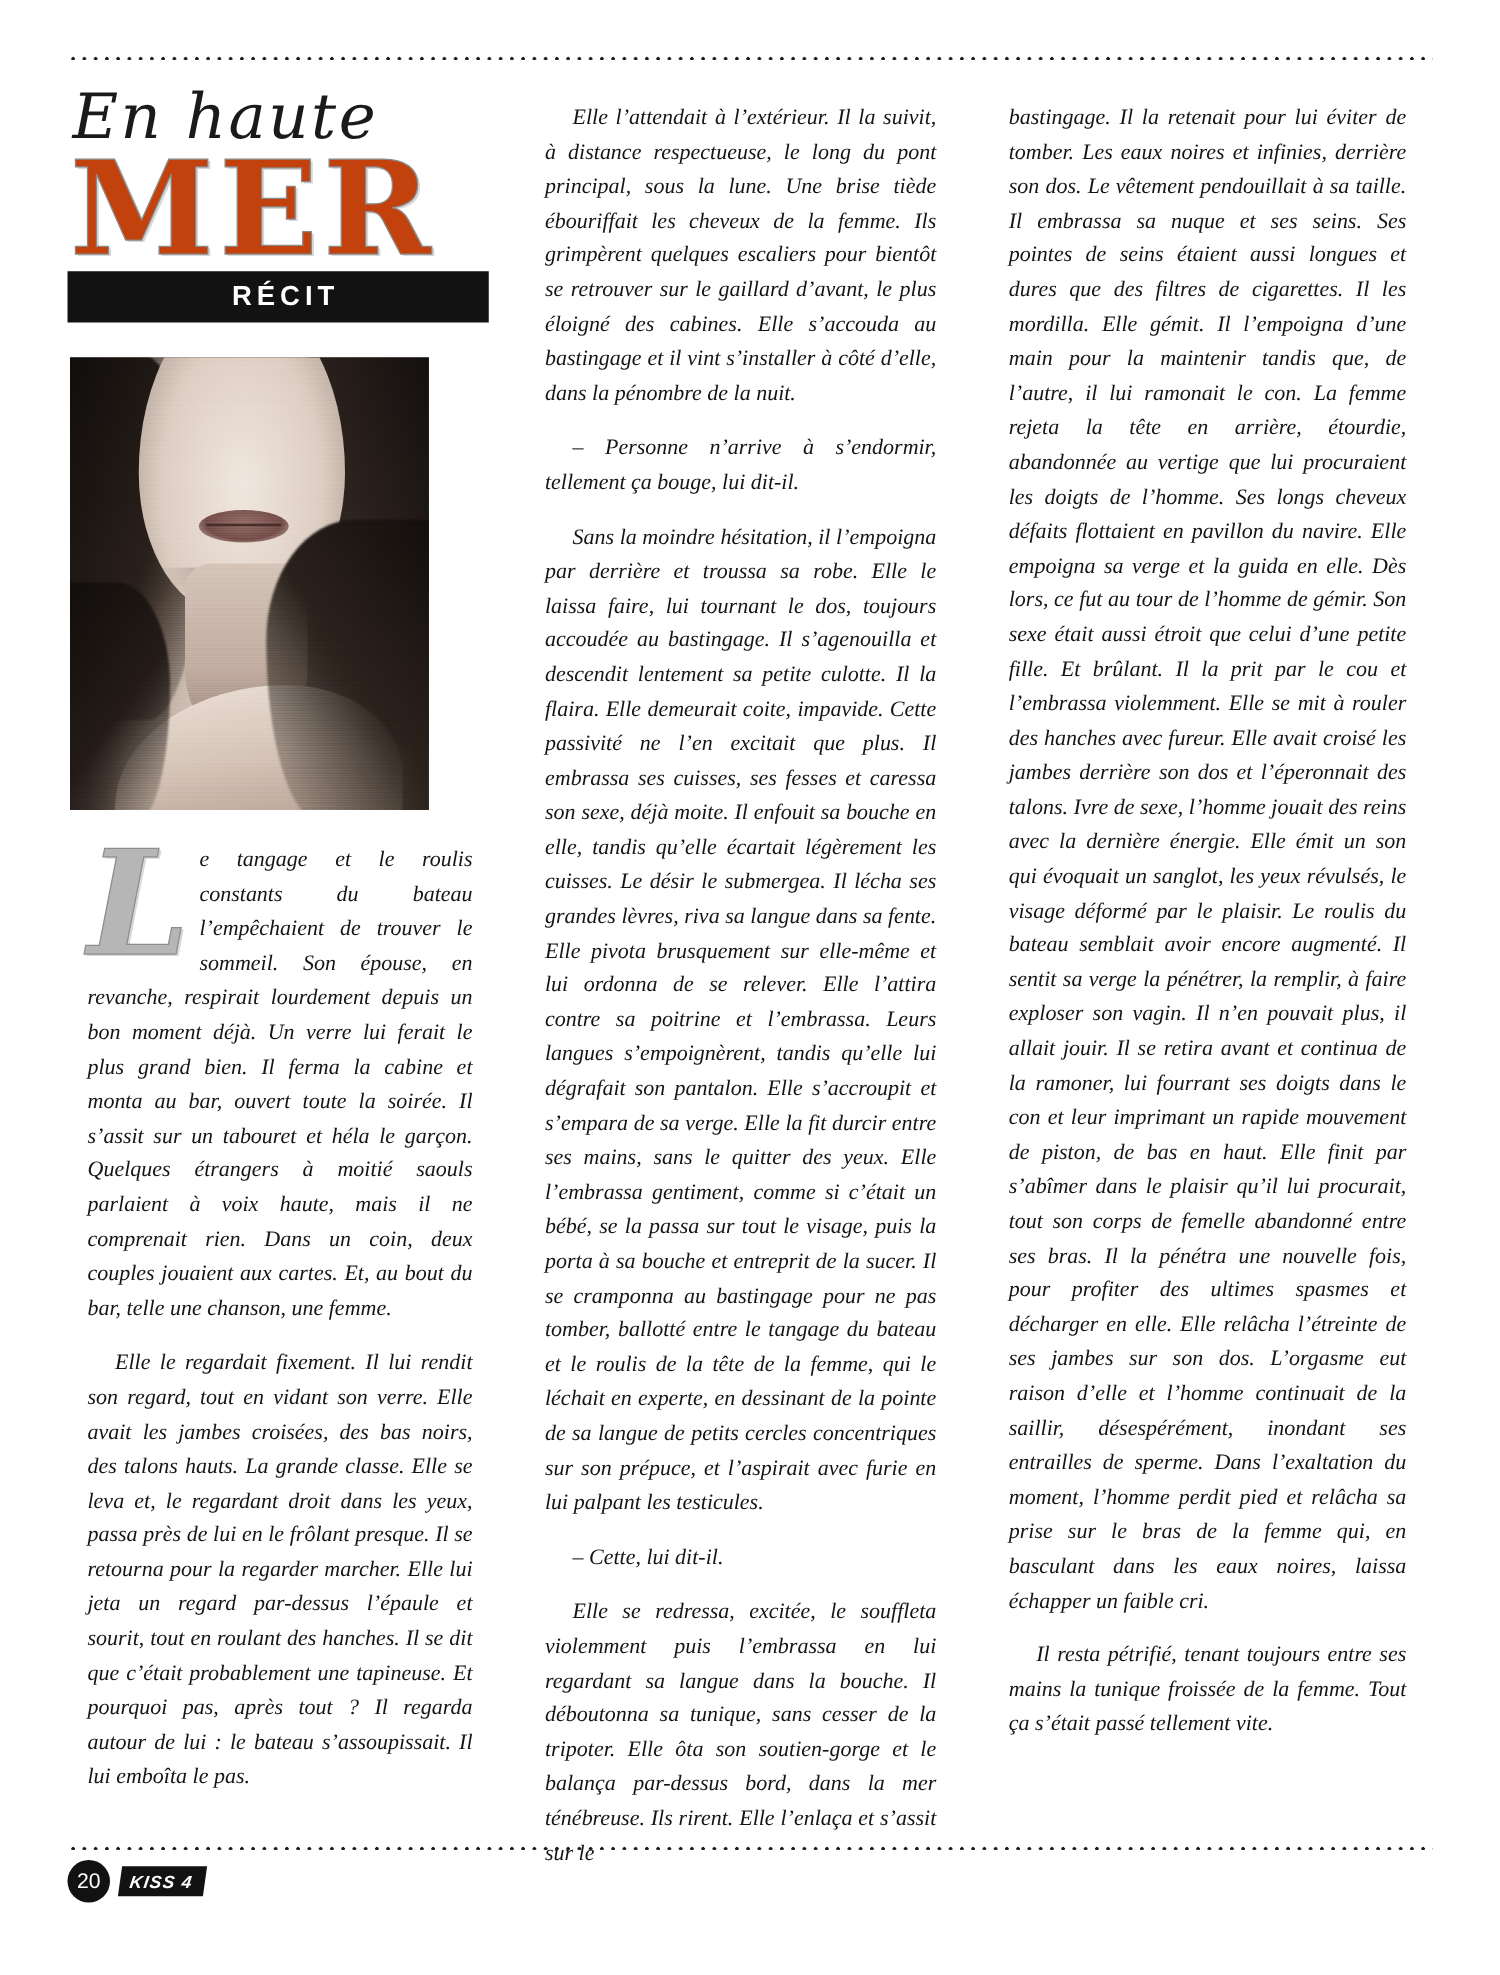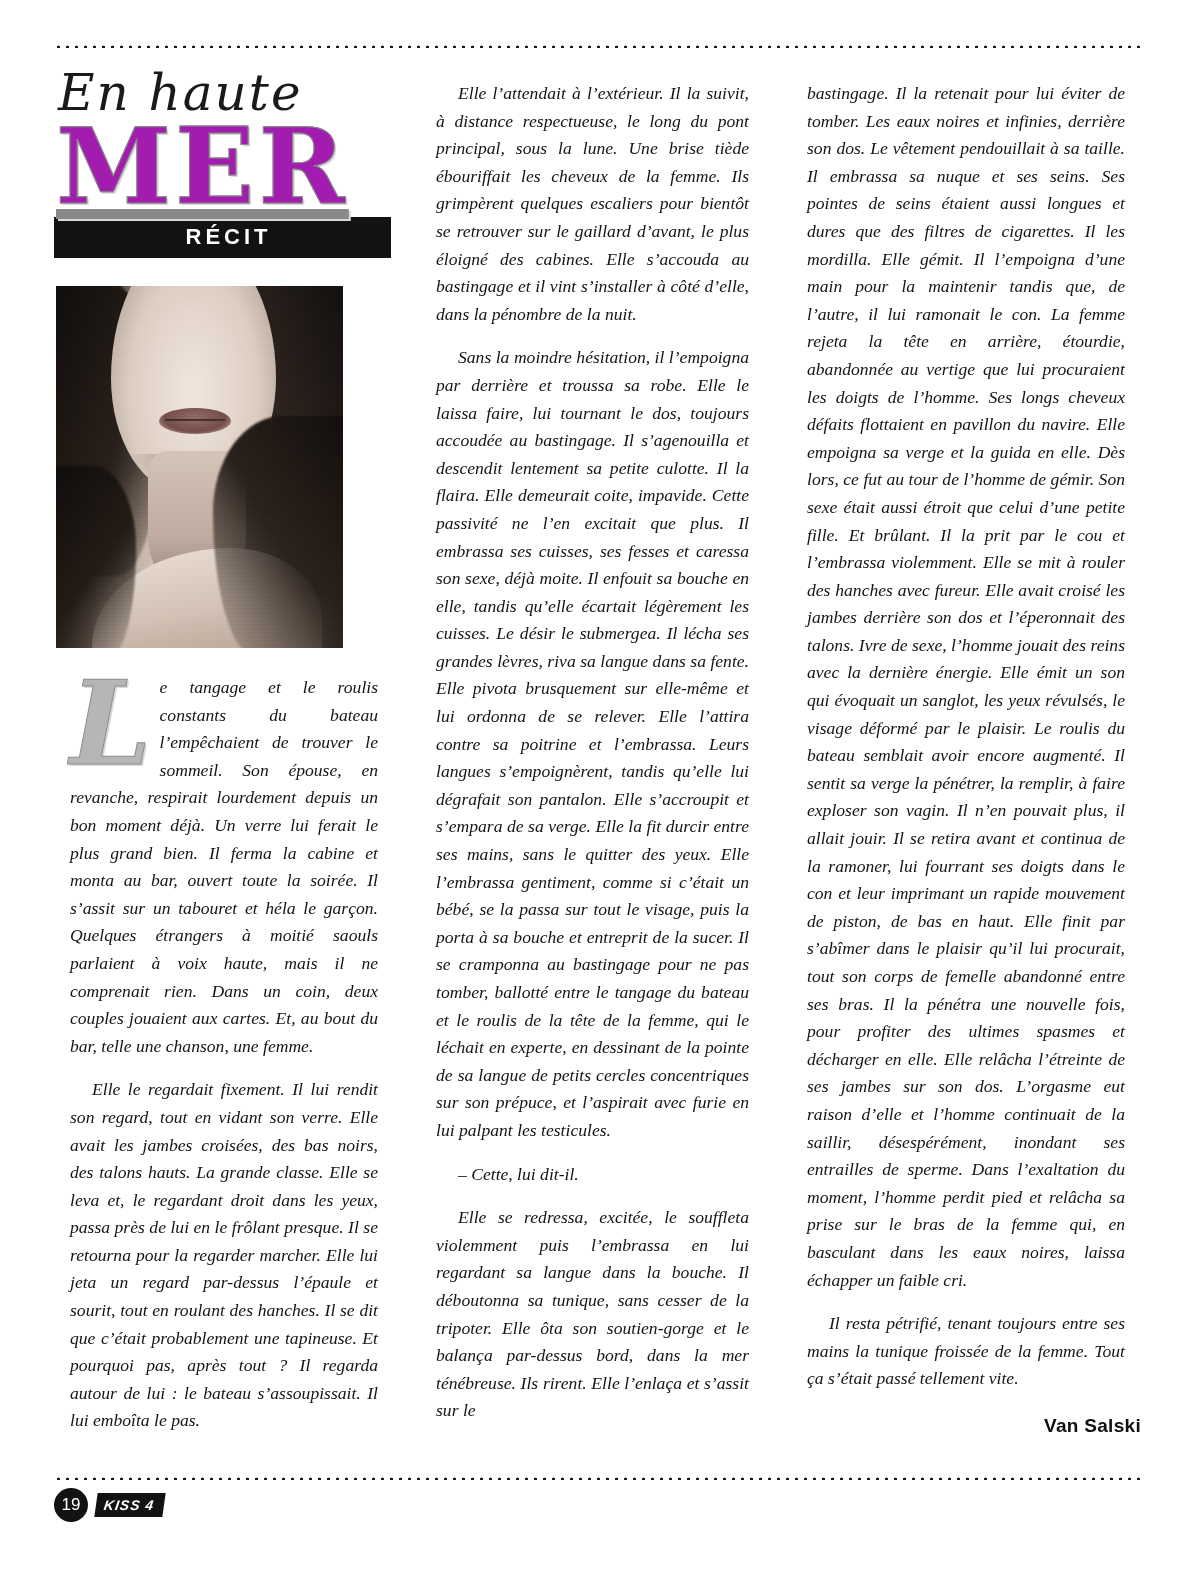--- a/index.html
+++ b/index.html
@@ -65,24 +65,23 @@
     margin: 4px 0 16px 4px;
     white-space: nowrap;
   }
   .title-mer {
     font-family: "DejaVu Serif", serif;
     font-weight: bold;
     font-size: 104px;
     letter-spacing: 4px;
     line-height: 0.86;
     margin: -12px 0 0 2px;
-    color: #a21caf;
+    color: #c2410c;
     -webkit-text-stroke: 1px #8a8a8a;
     text-shadow: 2px 2px 0 #d8d8d8;
-    text-decoration: underline;
   }
   .recit-bar {
     background: #121212;
     color: #ffffff;
     text-align: center;
     font-family: "Liberation Sans", sans-serif;
     font-weight: bold;
     font-size: 22px;
     letter-spacing: 4px;
     padding: 7px 0 8px 12px;
@@ -284,36 +283,36 @@
 
       <div class="body-text lede">
         <p class="noindent"><span class="dropcap">L</span><span>e tangage et le roulis constants du bateau l’empêchaient de trouver le sommeil. Son épouse, en revanche, respirait lourdement depuis un bon moment déjà. Un verre lui ferait le plus grand bien. Il ferma la cabine et monta au bar, ouvert toute la soirée. Il s’assit sur un tabouret et héla le garçon. Quelques étrangers à moitié saouls parlaient à voix haute, mais il ne comprenait rien. Dans un coin, deux couples jouaient aux cartes. Et, au bout du bar, telle une chanson, une femme.</span></p>
         <p>Elle le regardait fixement. Il lui rendit son regard, tout en vidant son verre. Elle avait les jambes croisées, des bas noirs, des talons hauts. La grande classe. Elle se leva et, le regardant droit dans les yeux, passa près de lui en le frôlant presque. Il se retourna pour la regarder marcher. Elle lui jeta un regard par-dessus l’épaule et sourit, tout en roulant des hanches. Il se dit que c’était probablement une tapineuse. Et pourquoi pas, après tout ? Il regarda autour de lui : le bateau s’assoupissait. Il lui emboîta le pas.</p>
       </div>
     </div>
 
     <div class="col col-2">
       <div class="body-text">
         <p>Elle l’attendait à l’extérieur. Il la suivit, à distance respectueuse, le long du pont principal, sous la lune. Une brise tiède ébouriffait les cheveux de la femme. Ils grimpèrent quelques escaliers pour bientôt se retrouver sur le gaillard d’avant, le plus éloigné des cabines. Elle s’accouda au bastingage et il vint s’installer à côté d’elle, dans la pénombre de la nuit.</p>
+        <p class="dash">– Personne n’arrive à s’endormir, tellement ça bouge, lui dit-il.</p>
         <p>Sans la moindre hésitation, il l’empoigna par derrière et troussa sa robe. Elle le laissa faire, lui tournant le dos, toujours accoudée au bastingage. Il s’agenouilla et descendit lentement sa petite culotte. Il la flaira. Elle demeurait coite, impavide. Cette passivité ne l’en excitait que plus. Il embrassa ses cuisses, ses fesses et caressa son sexe, déjà moite. Il enfouit sa bouche en elle, tandis qu’elle écartait légèrement les cuisses. Le désir le submergea. Il lécha ses grandes lèvres, riva sa langue dans sa fente. Elle pivota brusquement sur elle-même et lui ordonna de se relever. Elle l’attira contre sa poitrine et l’embrassa. Leurs langues s’empoignèrent, tandis qu’elle lui dégrafait son pantalon. Elle s’accroupit et s’empara de sa verge. Elle la fit durcir entre ses mains, sans le quitter des yeux. Elle l’embrassa gentiment, comme si c’était un bébé, se la passa sur tout le visage, puis la porta à sa bouche et entreprit de la sucer. Il se cramponna au bastingage pour ne pas tomber, ballotté entre le tangage du bateau et le roulis de la tête de la femme, qui le léchait en experte, en dessinant de la pointe de sa langue de petits cercles concentriques sur son prépuce, et l’aspirait avec furie en lui palpant les testicules.</p>
         <p class="dash">– Cette, lui dit-il.</p>
         <p>Elle se redressa, excitée, le souffleta violemment puis l’embrassa en lui regardant sa langue dans la bouche. Il déboutonna sa tunique, sans cesser de la tripoter. Elle ôta son soutien-gorge et le balança par-dessus bord, dans la mer ténébreuse. Ils rirent. Elle l’enlaça et s’assit sur le</p>
       </div>
     </div>
 
     <div class="col col-3">
       <div class="body-text">
         <p class="noindent">bastingage. Il la retenait pour lui éviter de tomber. Les eaux noires et infinies, derrière son dos. Le vêtement pendouillait à sa taille. Il embrassa sa nuque et ses seins. Ses pointes de seins étaient aussi longues et dures que des filtres de cigarettes. Il les mordilla. Elle gémit. Il l’empoigna d’une main pour la maintenir tandis que, de l’autre, il lui ramonait le con. La femme rejeta la tête en arrière, étourdie, abandonnée au vertige que lui procuraient les doigts de l’homme. Ses longs cheveux défaits flottaient en pavillon du navire. Elle empoigna sa verge et la guida en elle. Dès lors, ce fut au tour de l’homme de gémir. Son sexe était aussi étroit que celui d’une petite fille. Et brûlant. Il la prit par le cou et l’embrassa violemment. Elle se mit à rouler des hanches avec fureur. Elle avait croisé les jambes derrière son dos et l’éperonnait des talons. Ivre de sexe, l’homme jouait des reins avec la dernière énergie. Elle émit un son qui évoquait un sanglot, les yeux révulsés, le visage déformé par le plaisir. Le roulis du bateau semblait avoir encore augmenté. Il sentit sa verge la pénétrer, la remplir, à faire exploser son vagin. Il n’en pouvait plus, il allait jouir. Il se retira avant et continua de la ramoner, lui fourrant ses doigts dans le con et leur imprimant un rapide mouvement de piston, de bas en haut. Elle finit par s’abîmer dans le plaisir qu’il lui procurait, tout son corps de femelle abandonné entre ses bras. Il la pénétra une nouvelle fois, pour profiter des ultimes spasmes et décharger en elle. Elle relâcha l’étreinte de ses jambes sur son dos. L’orgasme eut raison d’elle et l’homme continuait de la saillir, désespérément, inondant ses entrailles de sperme. Dans l’exaltation du moment, l’homme perdit pied et relâcha sa prise sur le bras de la femme qui, en basculant dans les eaux noires, laissa échapper un faible cri.</p>
         <p>Il resta pétrifié, tenant toujours entre ses mains la tunique froissée de la femme. Tout ça s’était passé tellement vite.</p>
       </div>
-      <div class="signature">Van Salski</div>
     </div>
 
   </div>
 
   <div class="dot-rule rule-bottom"></div>
 
   <div class="footer">
-    <div class="page-num">19</div>
+    <div class="page-num">20</div>
     <div class="mag-tag">KISS 4</div>
   </div>
 
 </div>
 
 </body></html>

